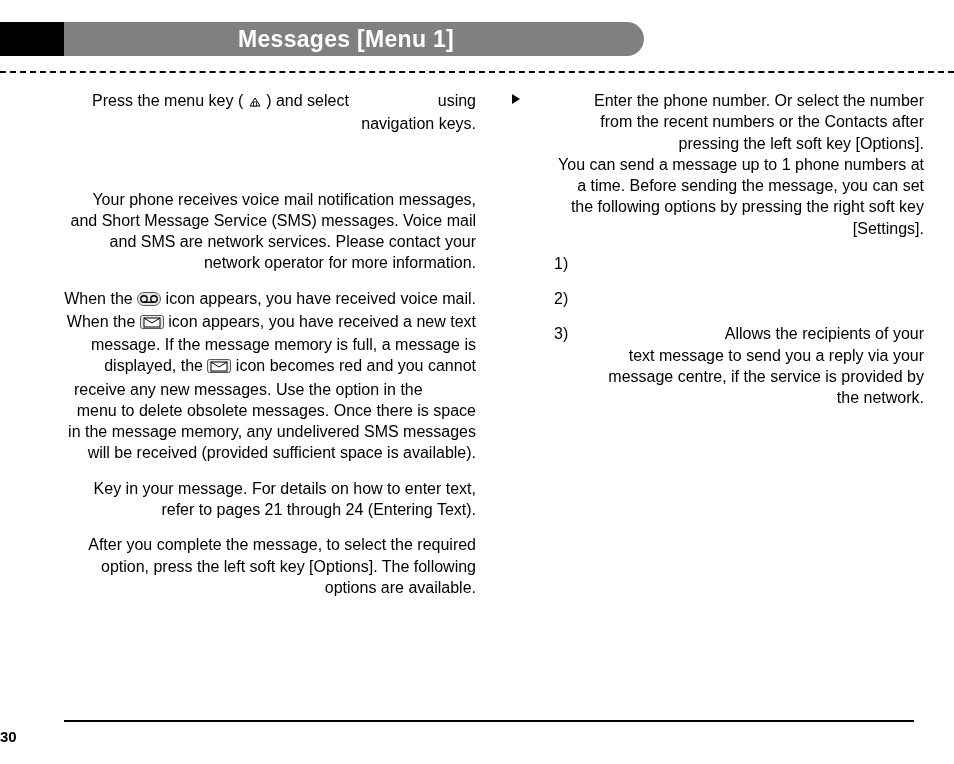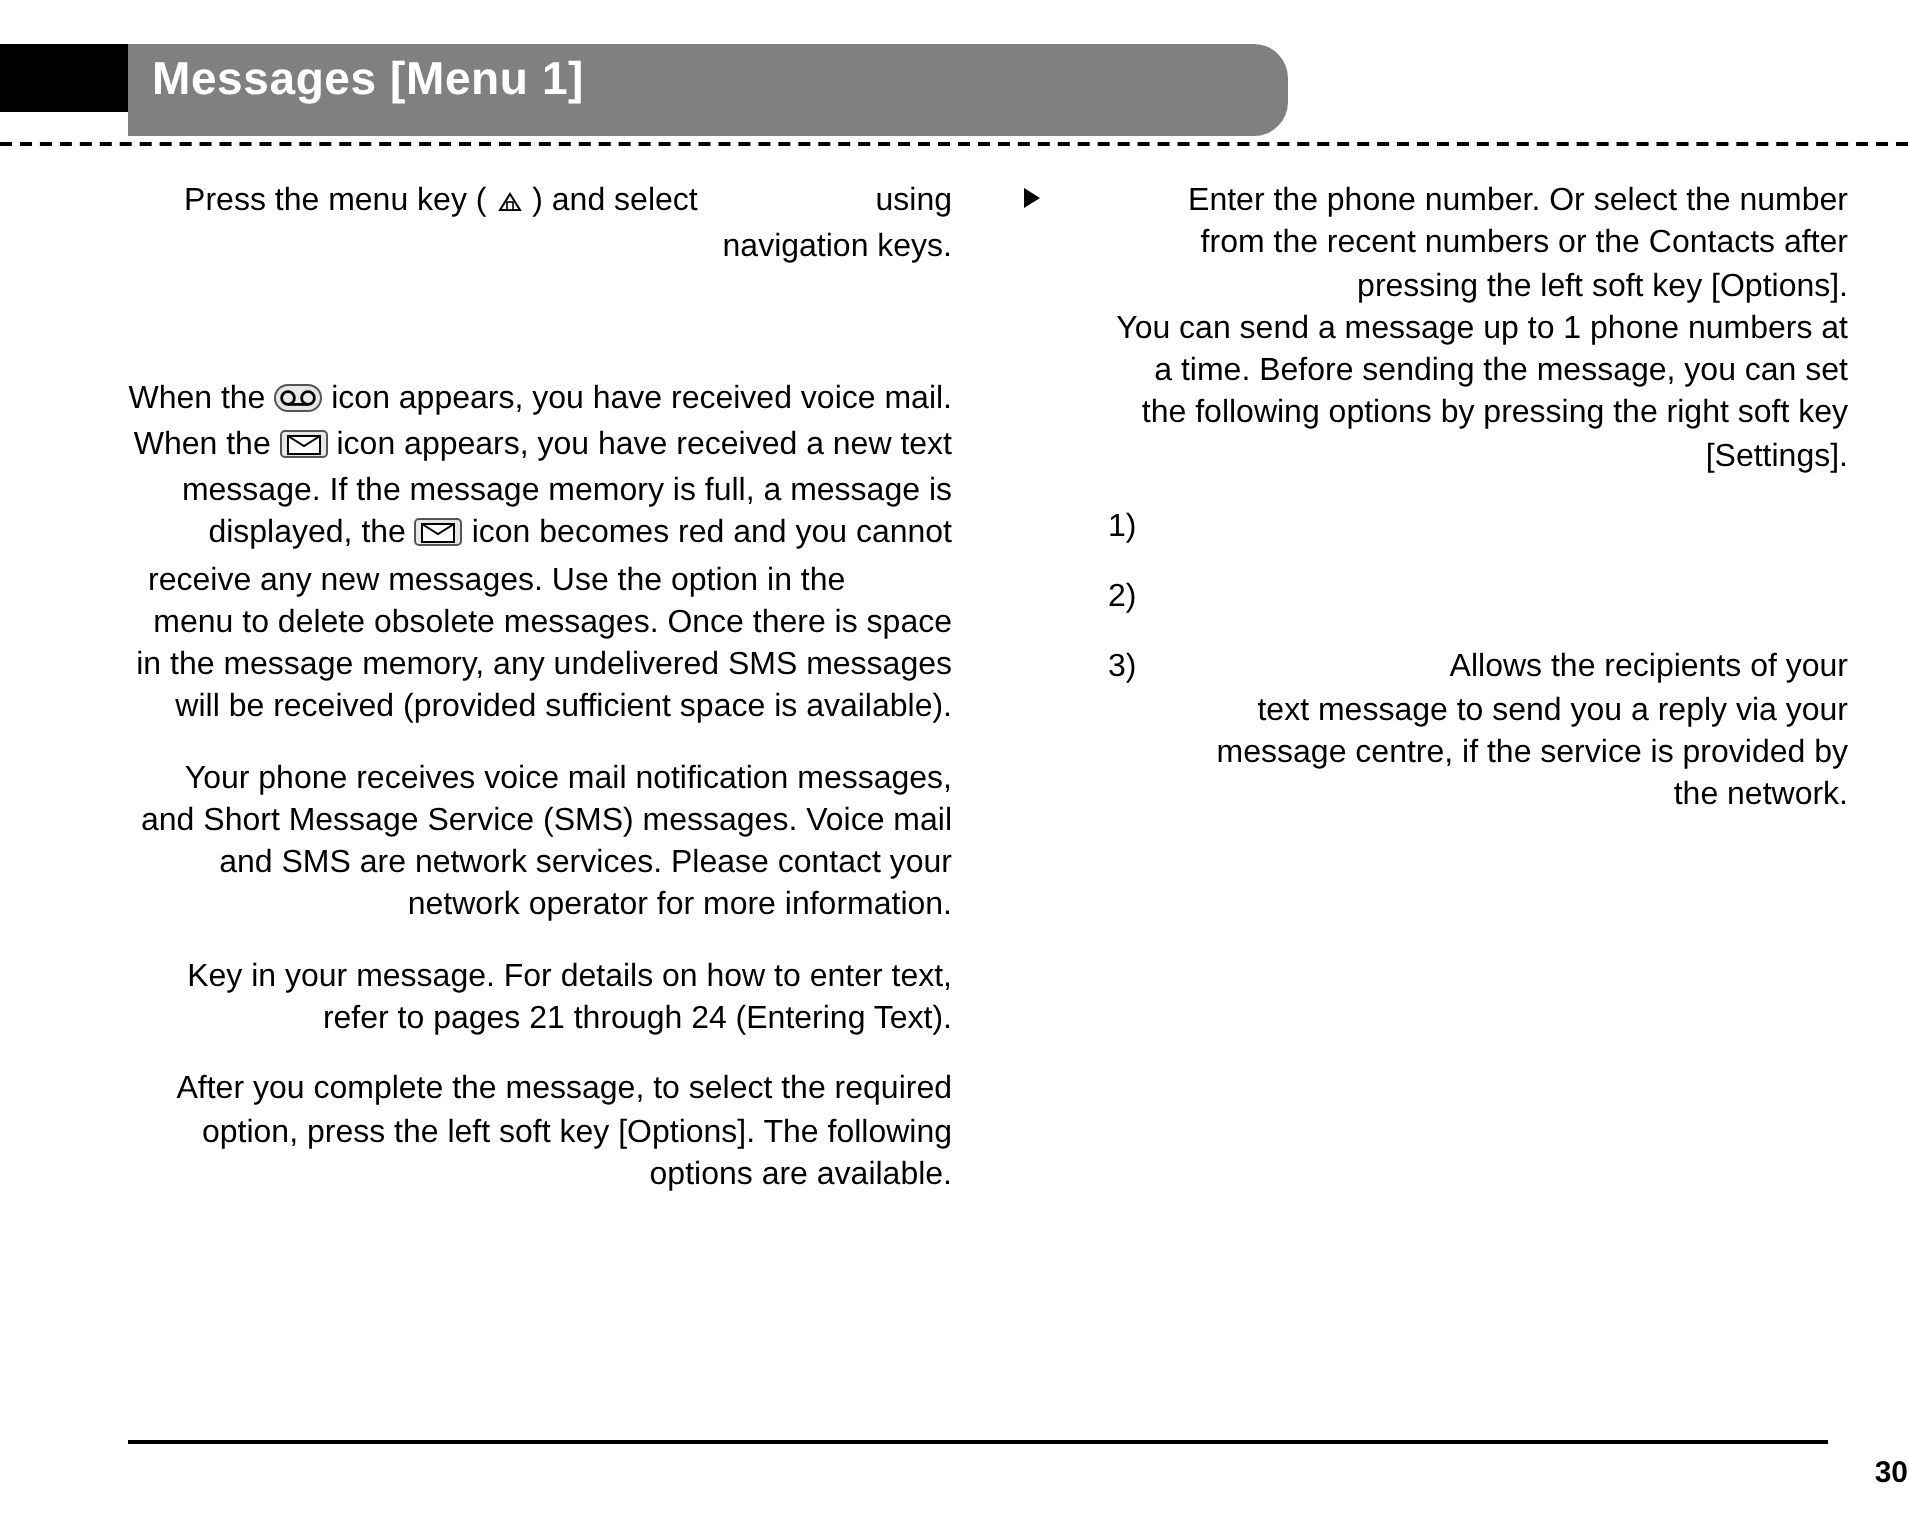--- a/index.html
+++ b/index.html
@@ -29,33 +29,34 @@
     left: 0;
     top: 22px;
     width: 64px;
     height: 34px;
     background: #000;
   }
   .title-pill {
     position: absolute;
     left: 64px;
     top: 22px;
-    height: 46px;
+    height: 34px;
     line-height: 34px;
     padding: 0 28px 0 12px;
     background: #808080;
     color: #fff;
     font-weight: 700;
     font-size: 23px;
     border-top-right-radius: 17px;
     border-bottom-right-radius: 17px;
     min-width: 580px;
     box-sizing: border-box;
     letter-spacing: 0.3px;
     font-stretch: condensed;
+    text-align: center;
   }
   .divider {
     border: none;
     border-top: 2px dashed #000;
     margin: 0;
     width: 100%;
     position: absolute;
     top: 71px;
   }
   .columns {
@@ -111,21 +112,21 @@
     vertical-align: -2px;
   }
   .inline-icon.voicemail svg { width: 24px; height: 14px; }
   .inline-icon.envelope svg { width: 24px; height: 14px; }
   .inline-icon.menu-key svg { width: 14px; height: 14px; }
   .footer {
     position: absolute;
     left: 0;
     right: 0;
     bottom: 18px;
-    text-align: right;
+    text-align: left;
   }
   .footer-line {
     border-top: 2px solid #000;
     margin: 0 40px 6px 64px;
   }
   .page-num {
     font-weight: 700;
     font-size: 15px;
     font-stretch: condensed;
   }
@@ -152,20 +153,22 @@
               <path d="M2 12 L7 4 L12 12 Z" fill="none" stroke="#000" stroke-width="1"></path>
               <rect x="5.5" y="8" width="3" height="4" fill="#fff" stroke="#000" stroke-width="0.8"></rect>
             </svg>
         </span>
         <span>) and select</span>
         &nbsp;&nbsp;&nbsp;&nbsp;&nbsp;&nbsp;&nbsp;&nbsp;&nbsp;&nbsp;&nbsp;&nbsp;&nbsp;&nbsp;&nbsp;&nbsp;&nbsp;&nbsp;
         <span>using navigation keys.</span>
       </p>
 
       <div style="height:40px"></div>
+
+      <p>Your phone receives voice mail notification messages, and Short Message Service (SMS) messages. Voice mail and SMS are network services. Please contact your network operator for more information.</p>
 
       <p>
         <span>When the</span>
         <span class="inline-icon voicemail">
           <svg viewBox="0 0 24 14">
               <rect x="0.5" y="0.5" width="23" height="13" rx="6.5" fill="#e8e8e8" stroke="#555" stroke-width="1"></rect>
               <circle cx="7" cy="7" r="3.2" fill="none" stroke="#000" stroke-width="1.4"></circle>
               <circle cx="17" cy="7" r="3.2" fill="none" stroke="#000" stroke-width="1.4"></circle>
               <line x1="7" y1="10.2" x2="17" y2="10.2" stroke="#000" stroke-width="1.4"></line>
             </svg>
@@ -184,22 +187,20 @@
               <rect x="0.5" y="0.5" width="23" height="13" rx="2" fill="#e8e8e8" stroke="#555" stroke-width="1"></rect>
               <rect x="4" y="3" width="16" height="9" fill="#fff" stroke="#000" stroke-width="1"></rect>
               <path d="M4 3 L12 8 L20 3" fill="none" stroke="#000" stroke-width="1"></path>
             </svg>
         </span>
         <span>icon becomes red and you cannot receive any new messages. Use the option in the</span>
         &nbsp;&nbsp;&nbsp;&nbsp;&nbsp;&nbsp;&nbsp;&nbsp;&nbsp;&nbsp;&nbsp;
         <span>menu to delete obsolete messages. Once there is space in the message memory, any undelivered SMS messages will be received (provided sufficient space is available).</span>
       </p>
 
-      <p>Your phone receives voice mail notification messages, and Short Message Service (SMS) messages. Voice mail and SMS are network services. Please contact your network operator for more information.</p>
-
       <p class="step">Key in your message. For details on how to enter text, refer to pages 21 through 24 (Entering Text).</p>
       <p class="step">After you complete the message, to select the required option, press the left soft key [Options]. The following options are available.</p>
     </div>
 
     <div class="col">
 
       <div class="bullet-row">
         <span class="tri"></span>
         <div>
           &nbsp;&nbsp;&nbsp;&nbsp;&nbsp;&nbsp;&nbsp;

